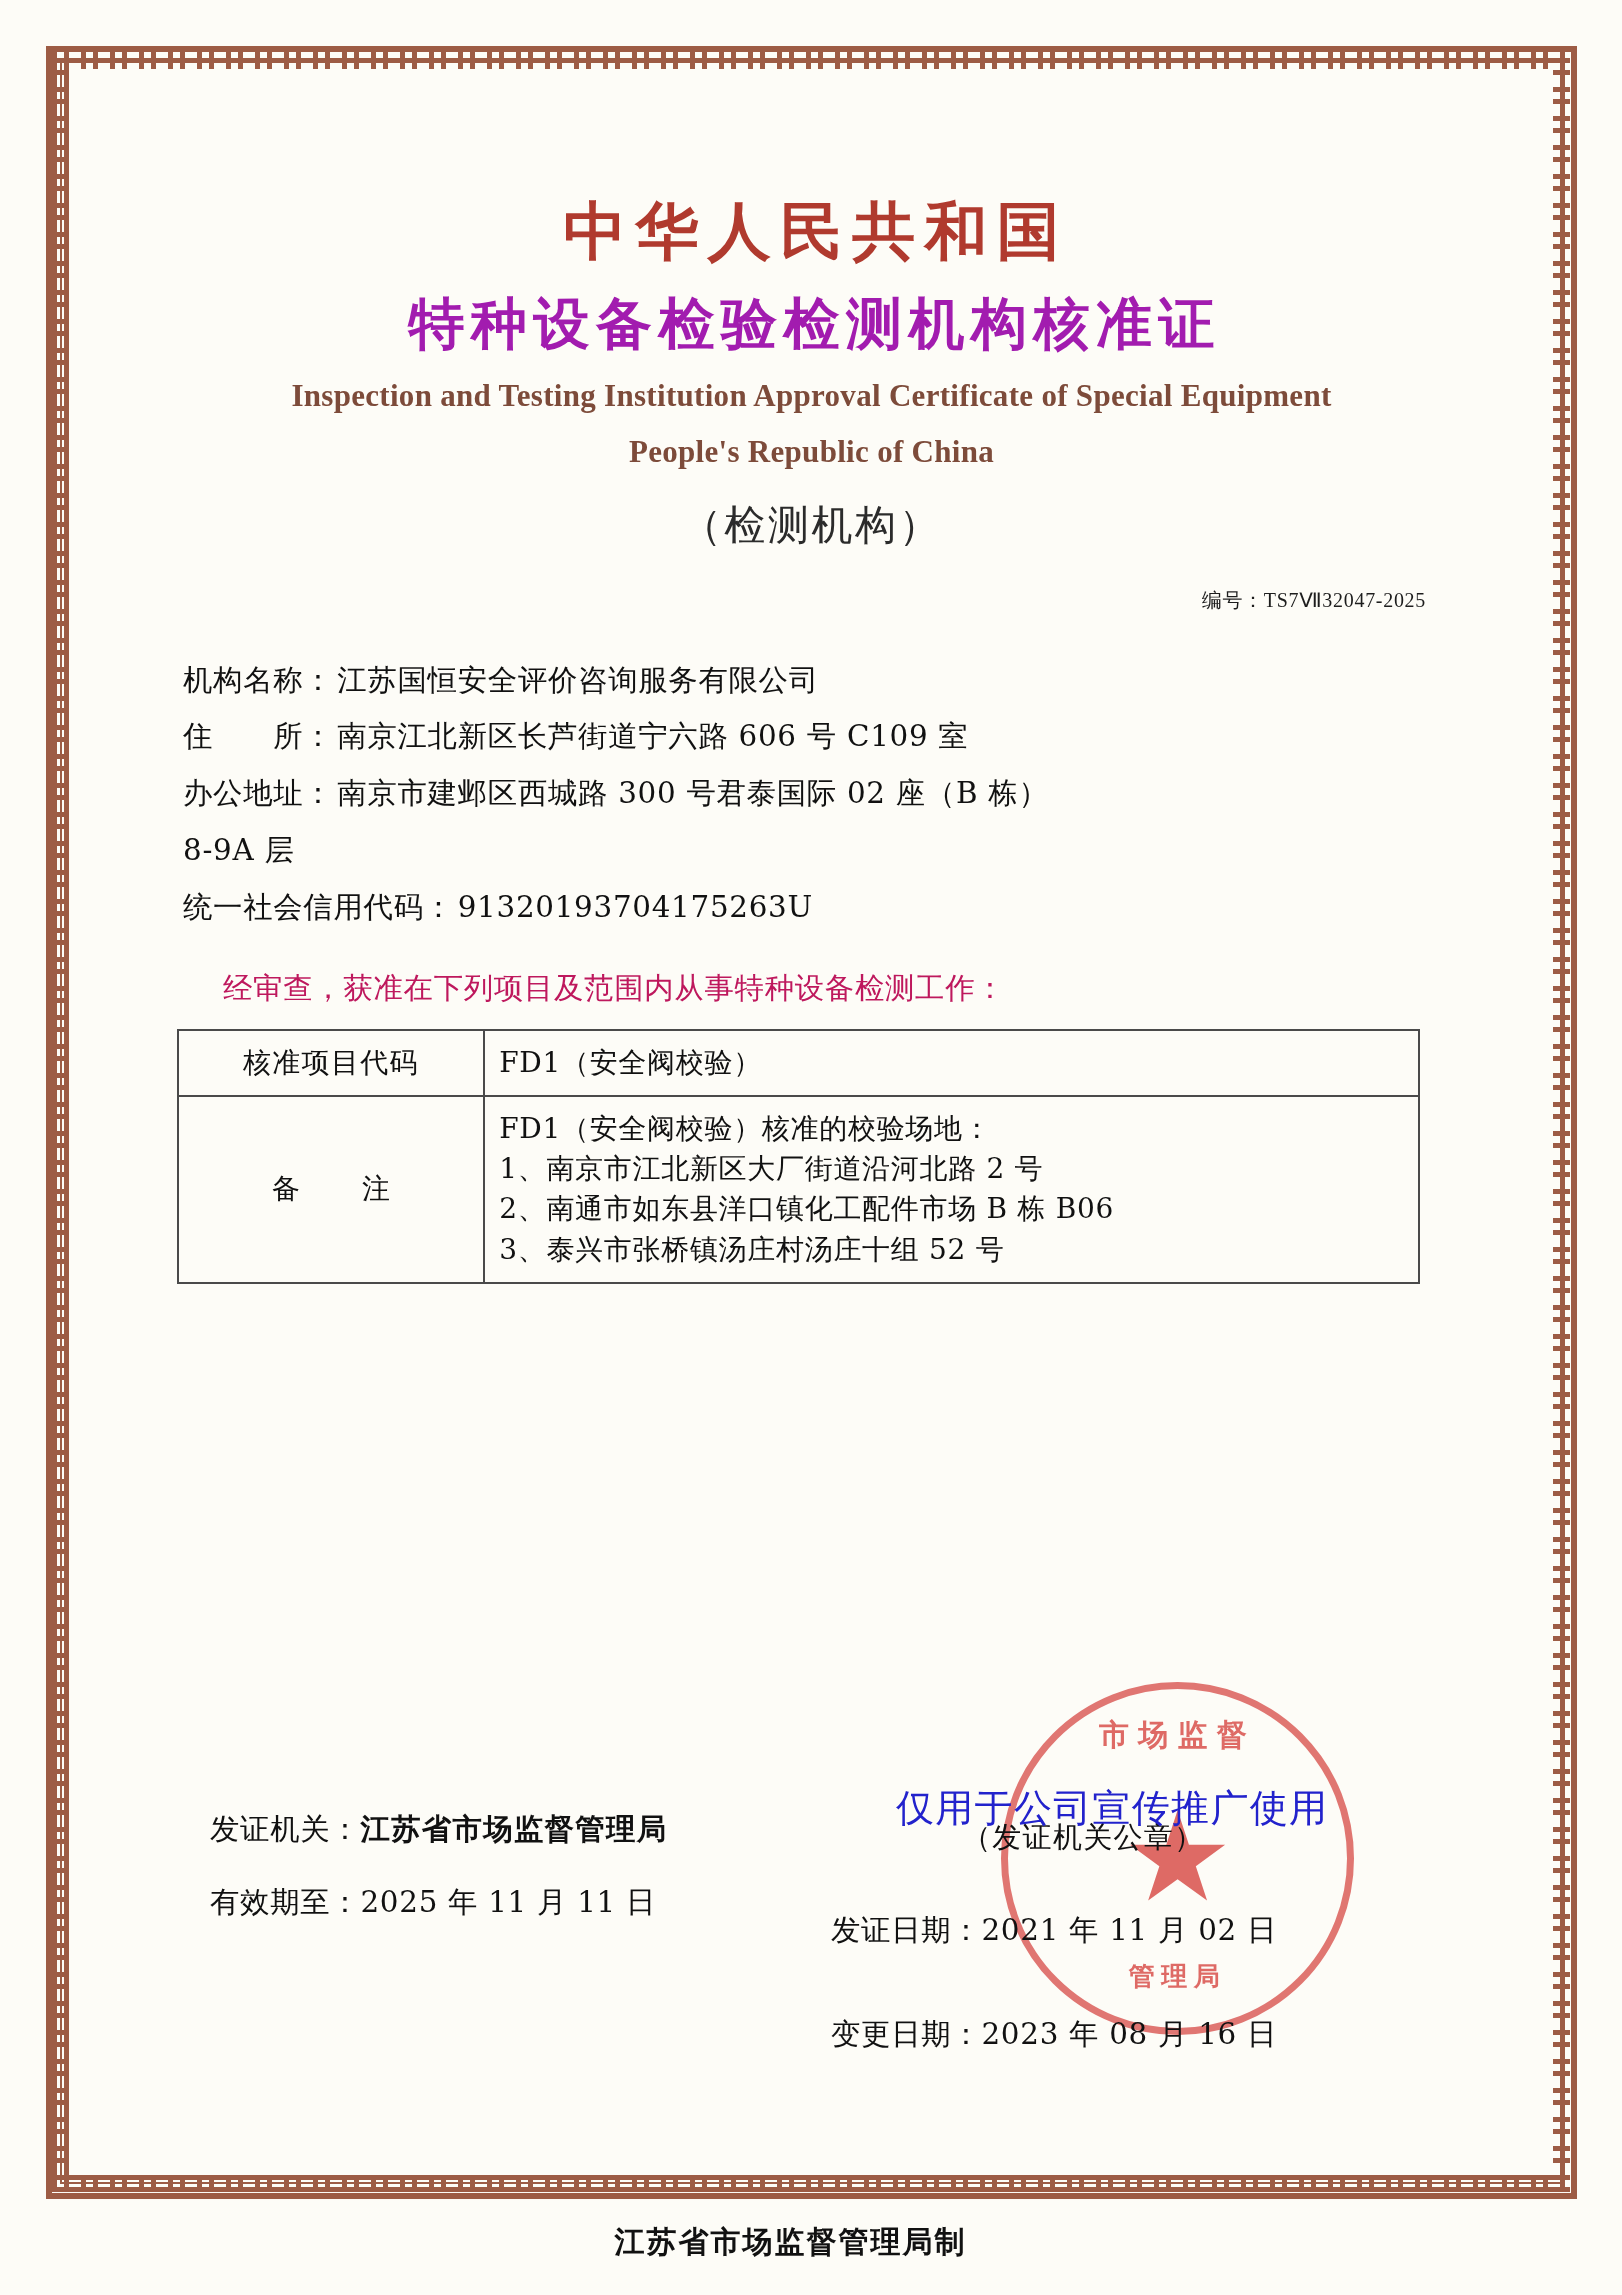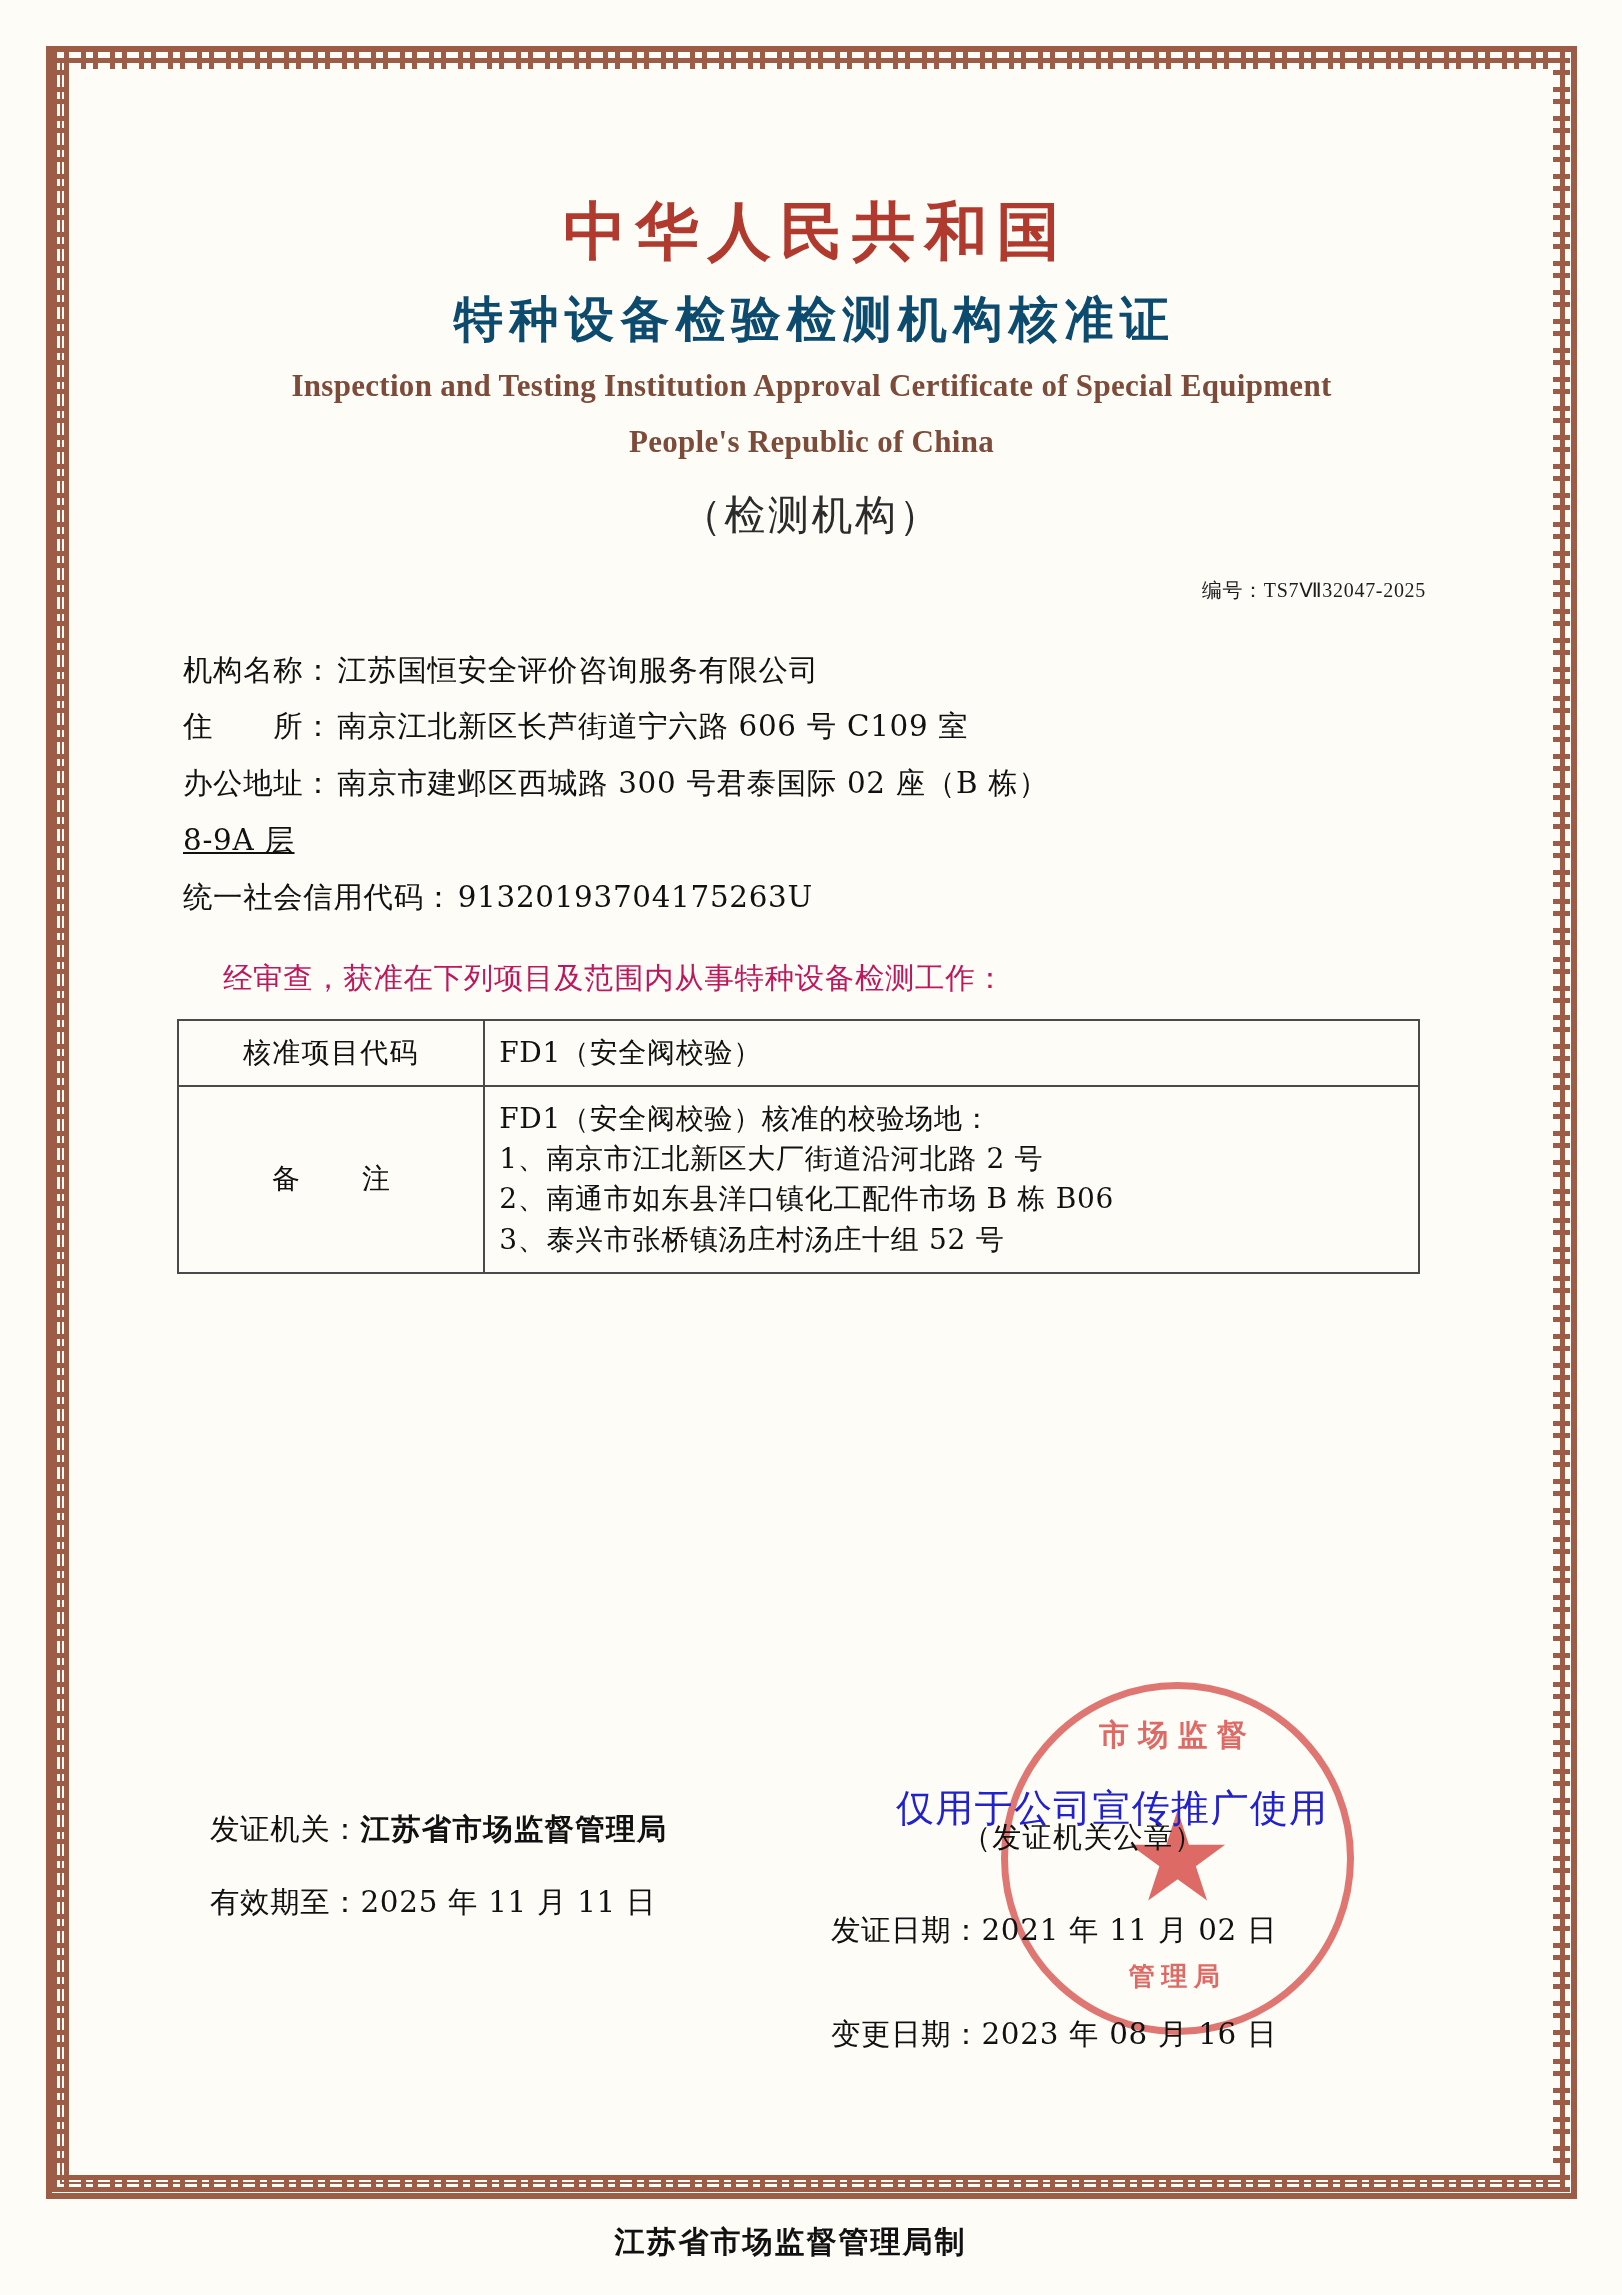--- a/index.html
+++ b/index.html
@@ -84,24 +84,24 @@
     font-size: 63px;
     font-weight: 700;
     letter-spacing: 9.2px;
     color: #b03a2e;
     margin: 52px 0 3.9px 0;
     text-indent: 9.2px;
   }
   .title-cn-2 {
     text-align: center;
     font-family: "DejaVu Serif", serif;
-    font-size: 49px;
+    font-size: 56px;
     font-weight: 700;
     letter-spacing: 6.5px;
-    color: #0c4a6e;
+    color: #a21caf;
     margin: 11.8px 0 6.5px 0;
     text-indent: 6.5px;
   }
   .title-en-1, .title-en-2 {
     text-align: center;
     font-family: "Liberation Serif", serif;
     font-size: 31px;
     font-weight: 700;
     color: #7d4b3a;
     letter-spacing: 0.3px;
@@ -153,21 +153,20 @@
     letter-spacing: 0.7px;
   }
   .info-value {
     margin-left: 3.9px;
     letter-spacing: 0.7px;
   }
   .info-cont {
     margin-left: 0px;
     margin-bottom: 9.2px;
     letter-spacing: 0.7px;
-    text-decoration: underline;
   }
 
   .statement {
     margin: 38px 0 0 105px;
     font-family: "DejaVu Serif", serif;
     font-size: 29.4px;
     color: #be185d;
     letter-spacing: 0.7px;
   }
 

